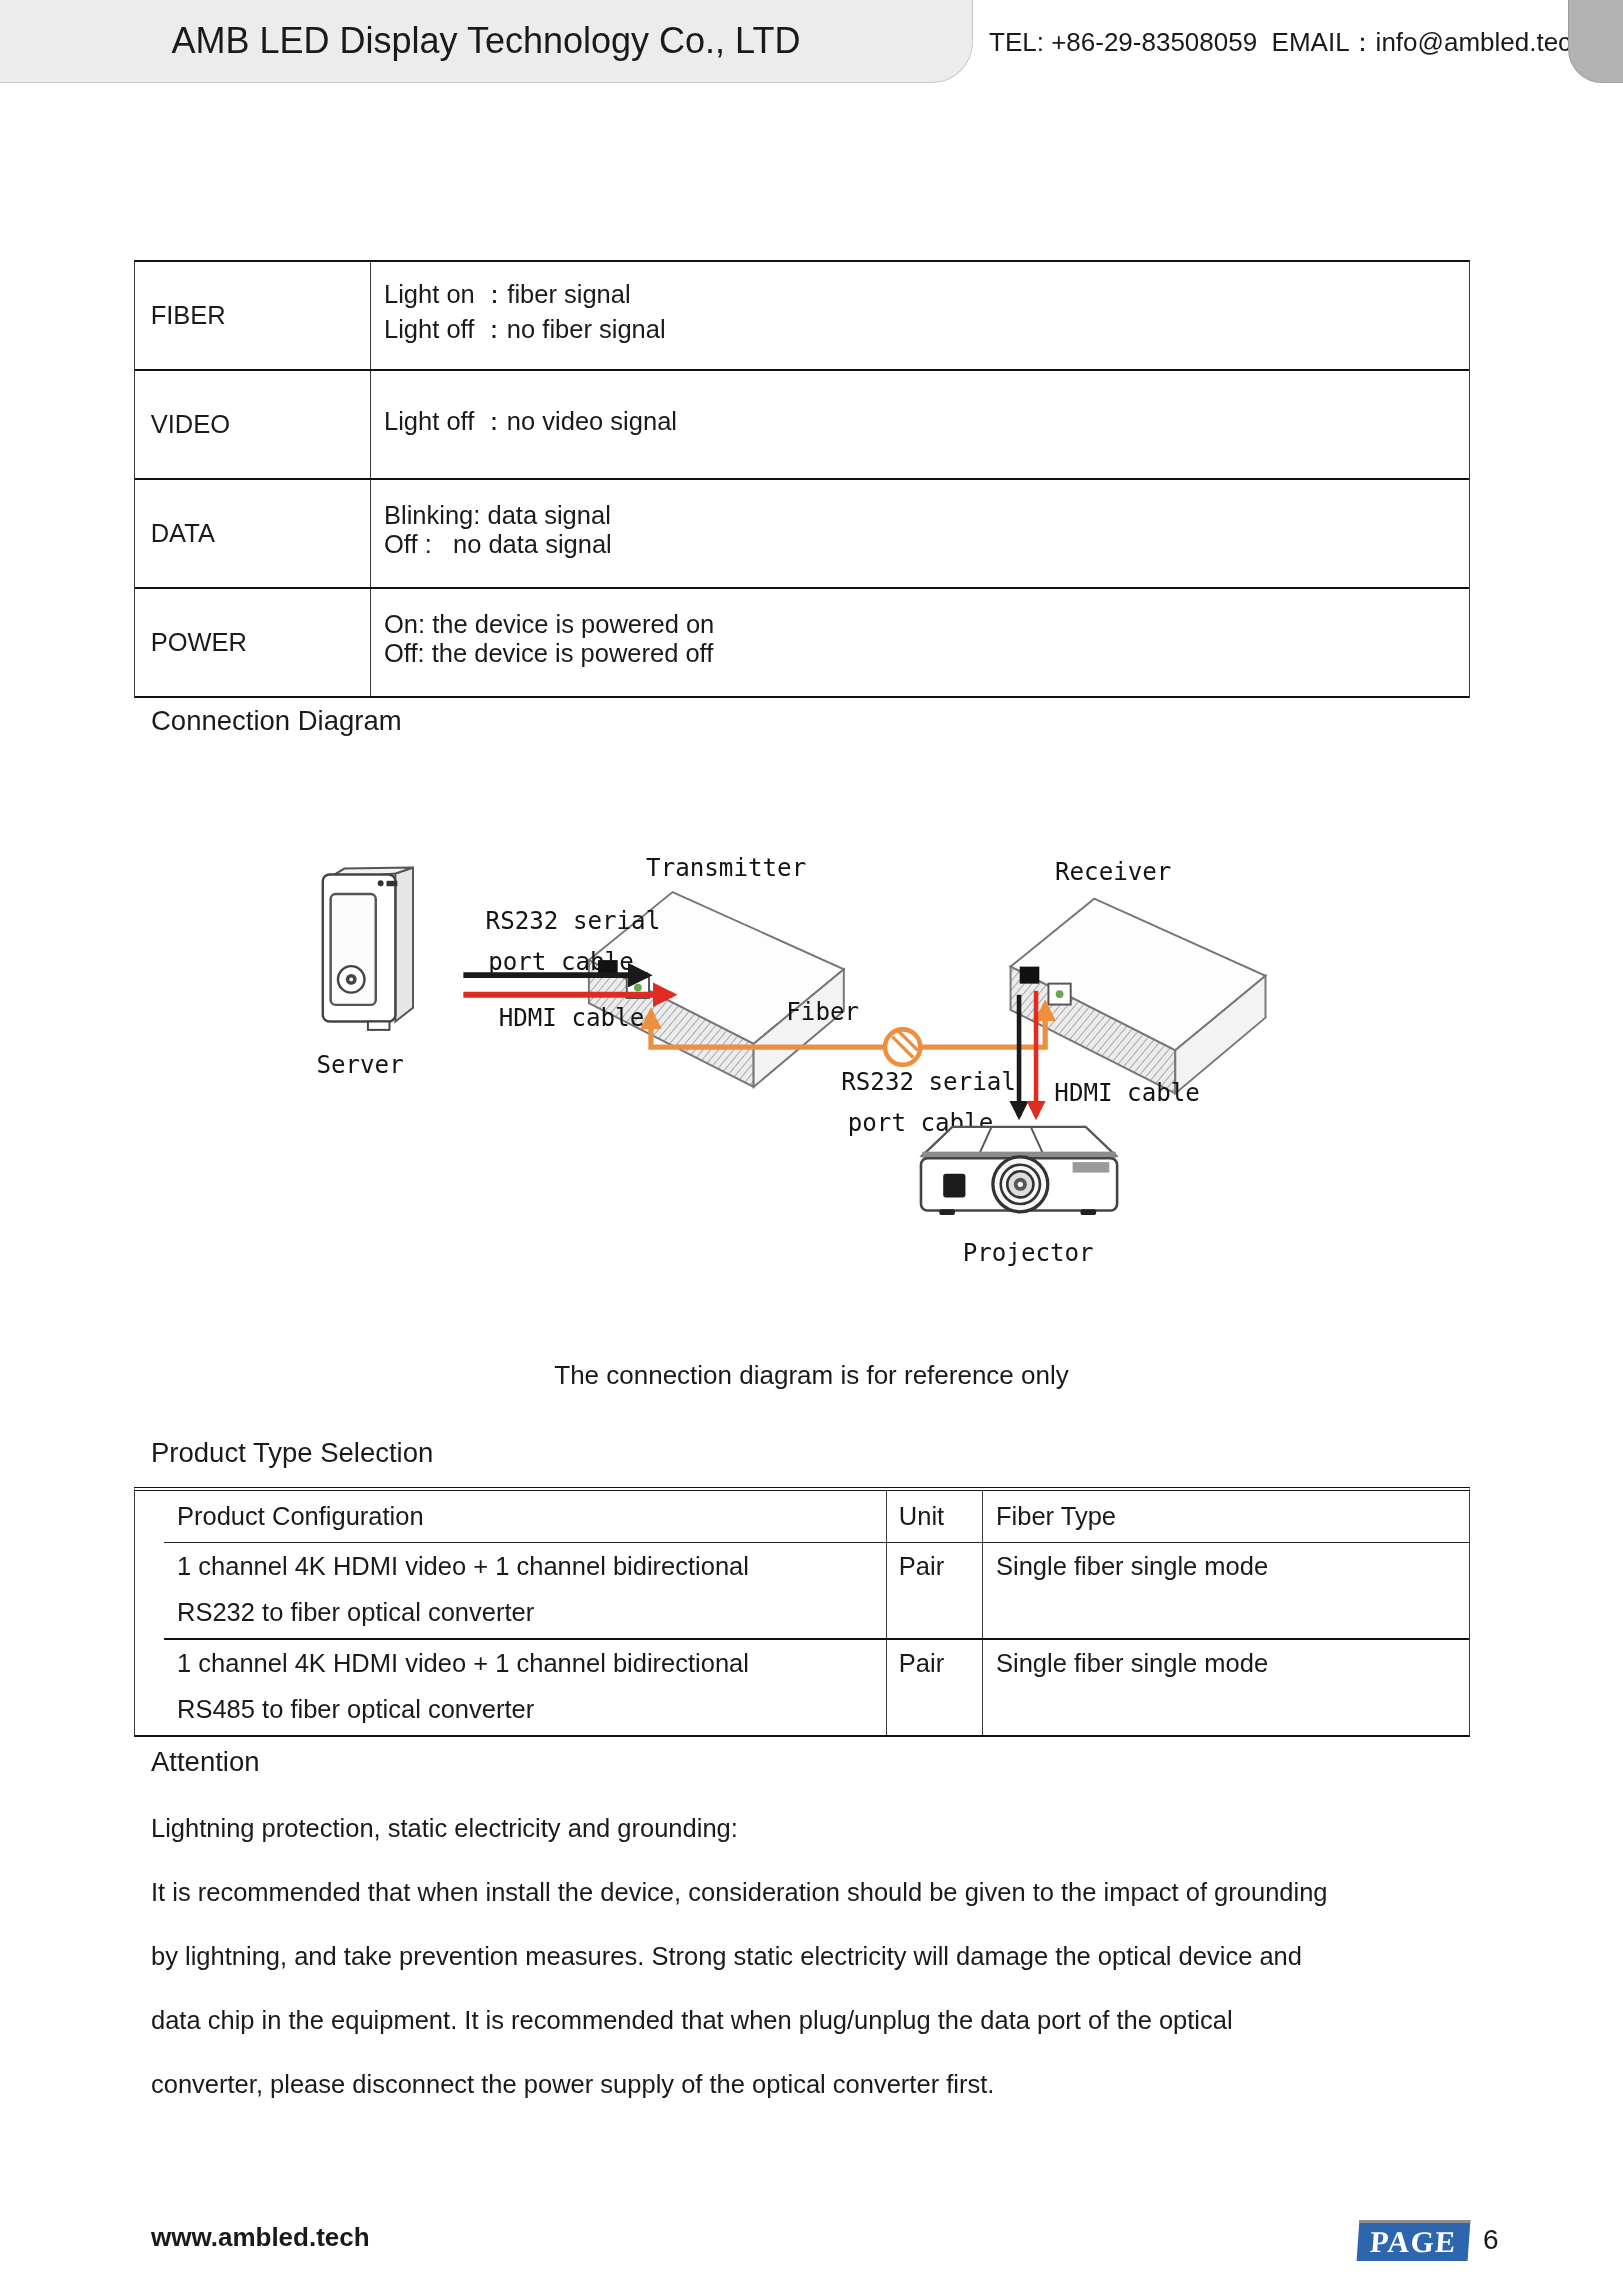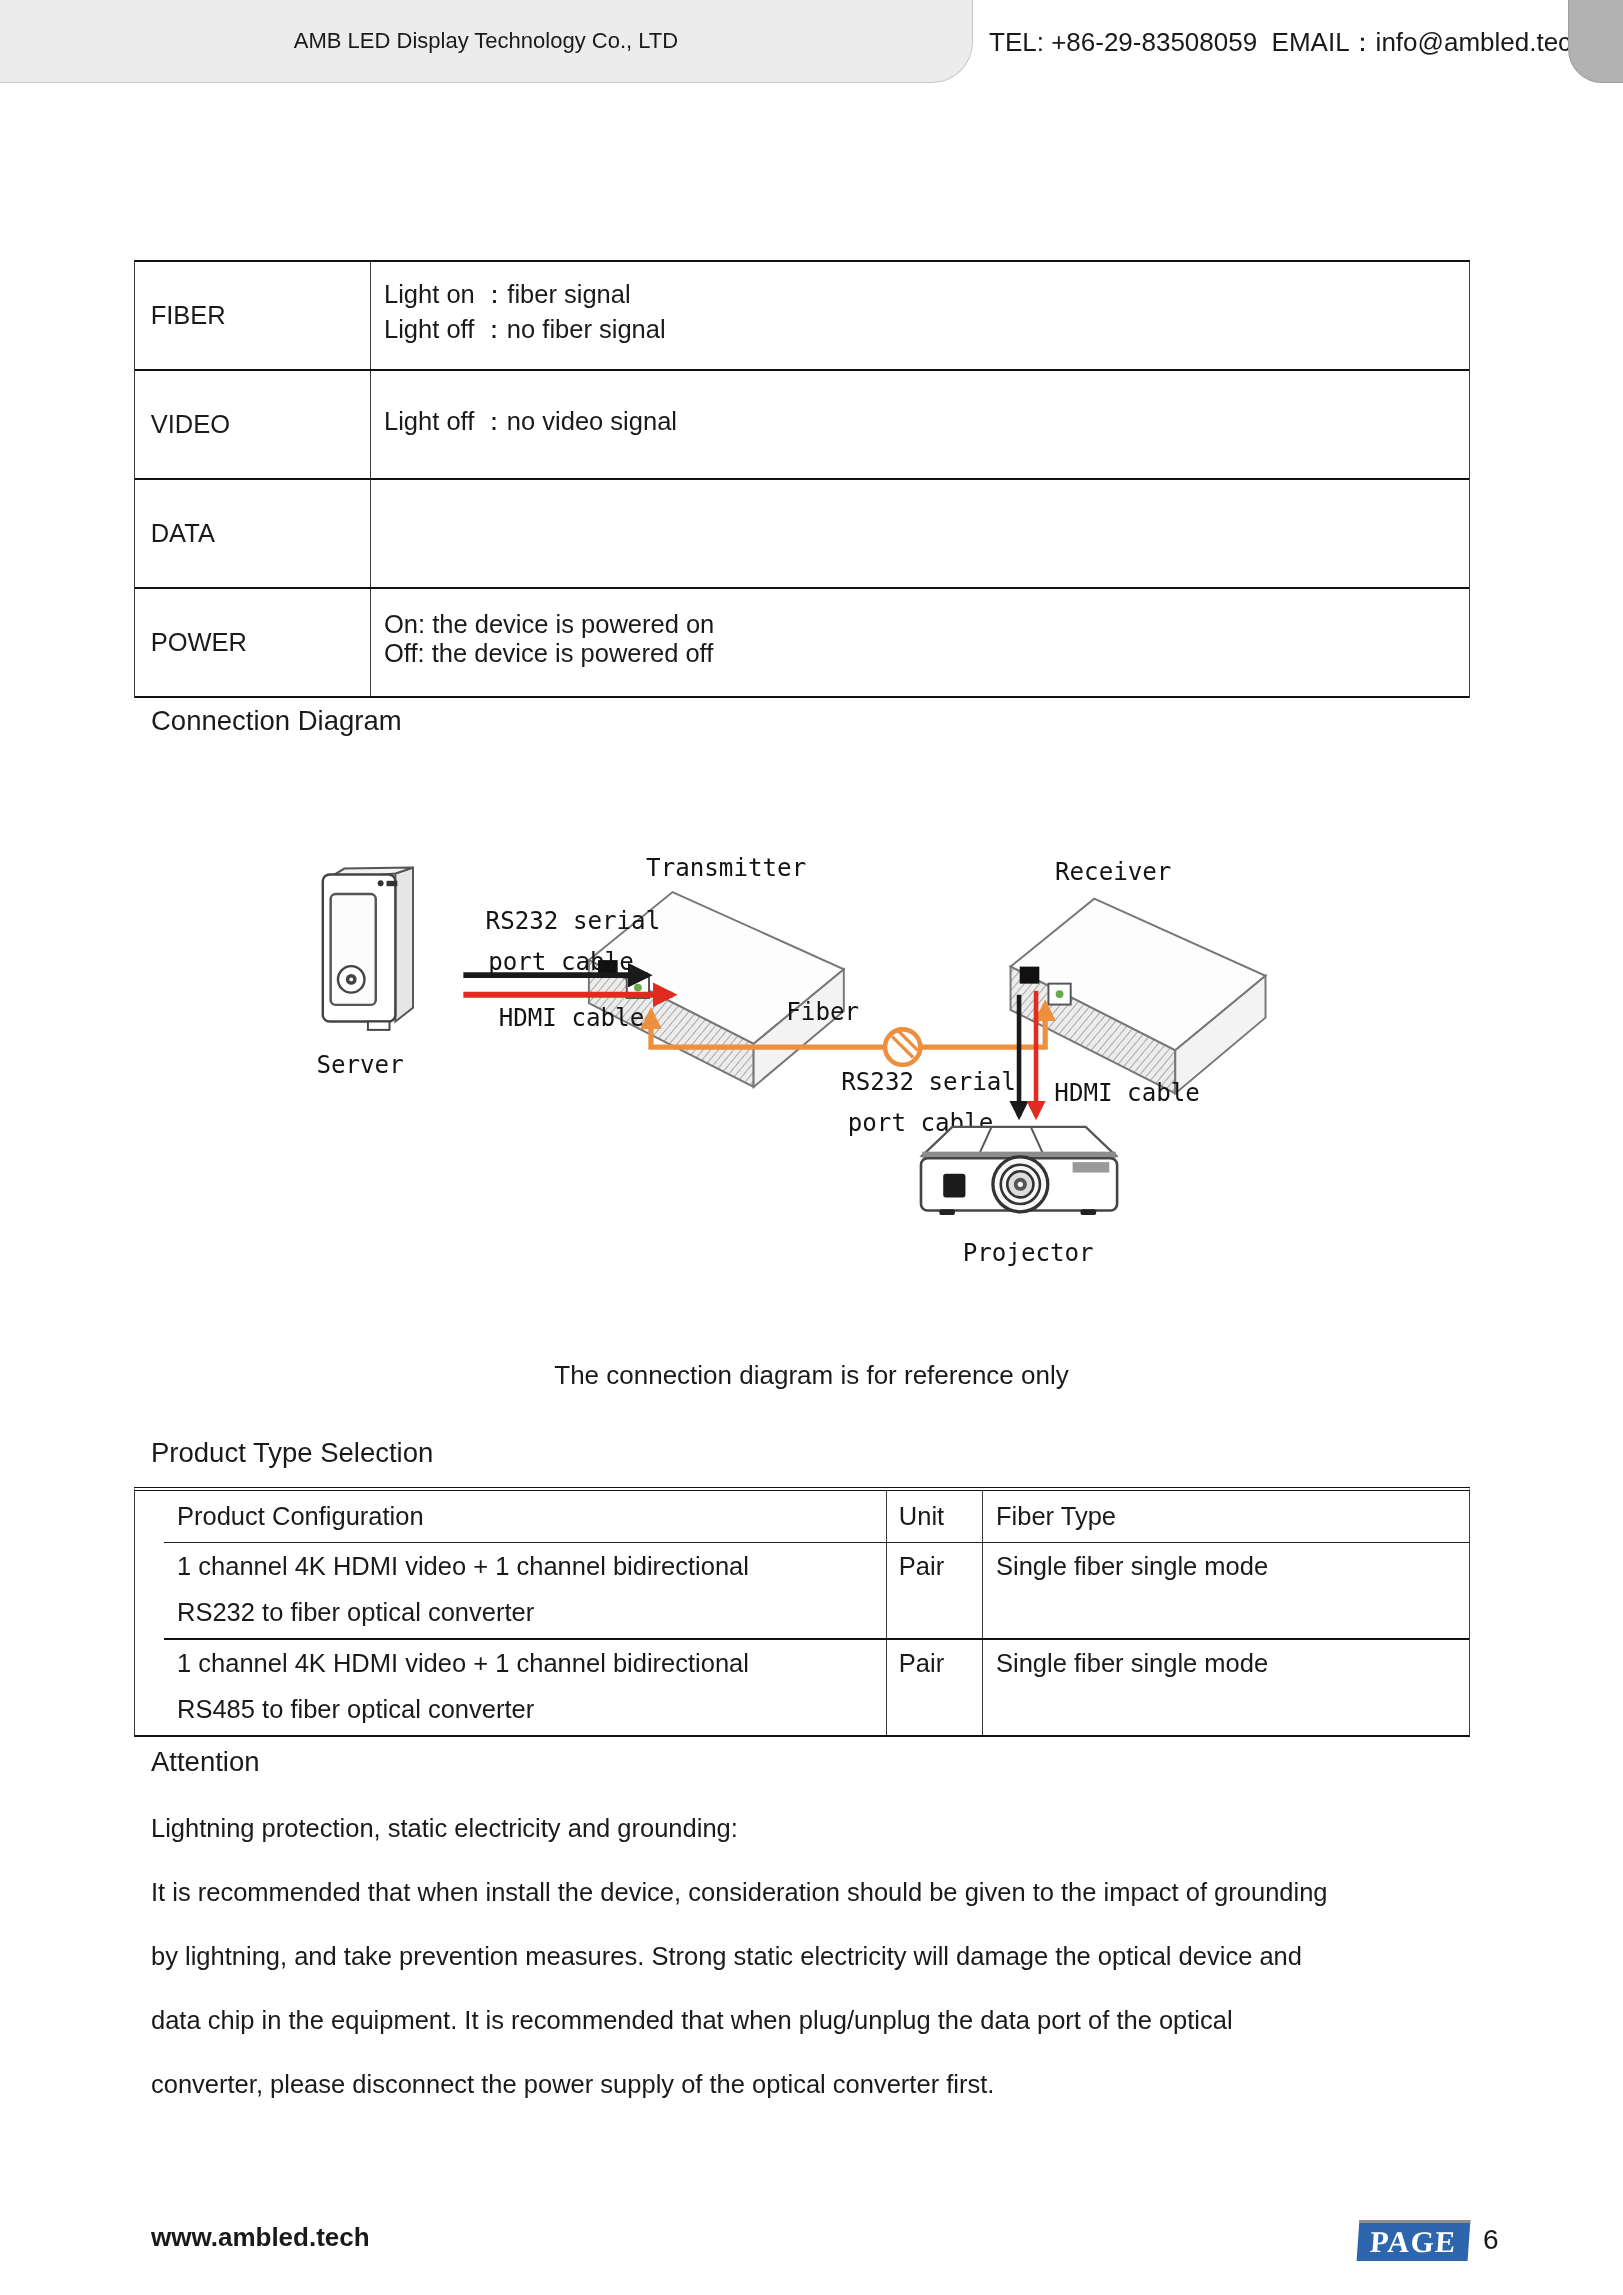--- a/index.html
+++ b/index.html
@@ -3,21 +3,21 @@
 <meta charset="utf-8">
 <style>
   html,body{margin:0;padding:0;background:#ffffff;}
   .page{position:relative;width:1623px;height:2295px;background:#ffffff;overflow:hidden;
         font-family:"Liberation Sans","DejaVu Sans",sans-serif;color:#1a1a1a;}
 
   
   .hdr-left{position:absolute;left:0;top:0;width:972px;height:82px;background:#ececec;
             border:1.3px solid #c9c9c9;border-top:none;border-left:none;
             border-bottom-right-radius:41px;display:flex;align-items:center;justify-content:center;
-            font-size:22px;}
+            font-size:36px;}
   .hdr-contact{position:absolute;left:989px;top:0;height:85px;display:flex;align-items:center;
                font-size:26px;white-space:pre;}
   .hdr-tab{position:absolute;right:0;top:0;width:54px;height:82px;background:#b2b2b2;
            border-bottom-left-radius:34px;border-left:1.3px solid #9e9e9e;border-bottom:1.3px solid #9e9e9e;}
 
   
   .led-table{position:absolute;left:134px;top:260px;width:1336px;
              border-left:1.3px solid #3a3a3a;border-right:1.3px solid #3a3a3a;border-top:2px solid #111;
              box-sizing:border-box;font-size:25.5px;}
   .lt-row{display:flex;height:107px;border-bottom:2px solid #111;}
@@ -80,20 +80,24 @@
       </div>
     </div>
     <div class="lt-row">
       <div class="lt-label">VIDEO</div>
       <div class="lt-desc">
         <div>Light off ：no video signal</div>
       </div>
     </div>
     <div class="lt-row">
       <div class="lt-label">DATA</div>
+      <div class="lt-desc">
+        <div>Blinking: data signal</div>
+        <div>Off :   no data signal</div>
+      </div>
     </div>
     <div class="lt-row">
       <div class="lt-label">POWER</div>
       <div class="lt-desc">
         <div>On: the device is powered on</div>
         <div>Off: the device is powered off</div>
       </div>
     </div>
   </div>
 

